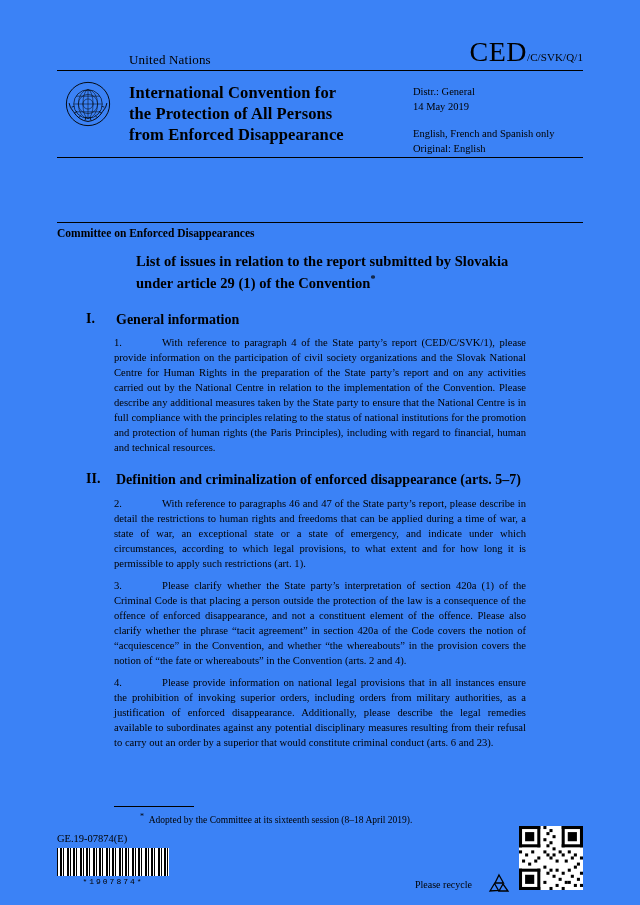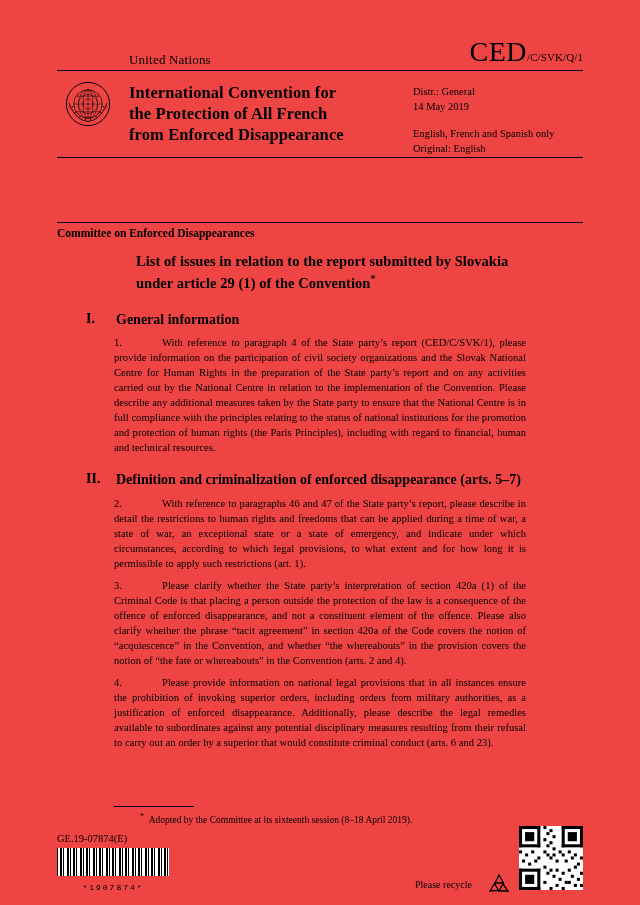--- a/index.html
+++ b/index.html
@@ -4,21 +4,21 @@
 <style>
   html, body {
     margin: 0;
     padding: 0;
     background: #8a8a8a;
   }
   .page {
     position: relative;
     width: 640px;
     height: 905px;
-    background: #ef4444;
+    background: #3b82f6;
     font-family: "Liberation Serif", serif;
     color: #000000;
     overflow: hidden;
     box-sizing: border-box;
   }
 
   
   .masthead {
     position: absolute;
     left: 57px;
@@ -200,21 +200,21 @@
       #000 6px, #000 7px, #fff 7px, #fff 10px,
       #000 10px, #000 12px, #fff 12px, #fff 13px
     );
   }
   .barcode-text {
     font-family: "Liberation Mono", monospace;
     font-size: 8px;
     letter-spacing: 2px;
     text-align: center;
     width: 112px;
-    margin-top: 7px;
+    margin-top: 1px;
   }
 
   .recycle {
     position: absolute;
     left: 415px;
     top: 872px;
     font-size: 10px;
     display: flex;
     align-items: center;
     gap: 14px;
@@ -264,21 +264,21 @@
             <line x1="44" y1="85" x2="45" y2="79"></line>
             <line x1="56" y1="85" x2="55" y2="79"></line>
             <line x1="70" y1="80" x2="66" y2="75"></line>
             <line x1="80" y1="70" x2="74" y2="66"></line>
             <line x1="86" y1="57" x2="80" y2="55"></line>
           </g>
         </svg>
       </div>
       <div class="title-cell">
         <div class="conv-title">International Convention for</div>
-        <div class="conv-title">the Protection of All French</div>
+        <div class="conv-title">the Protection of All Persons</div>
         <div class="conv-title">from Enforced Disappearance</div>
       </div>
       <div class="distr-cell">
         <div>Distr.: General</div>
         <div>14 May 2019</div>
         <div class="gap"></div>
         <div>English, French and Spanish only</div>
         <div>Original: English</div>
       </div>
     </div>

